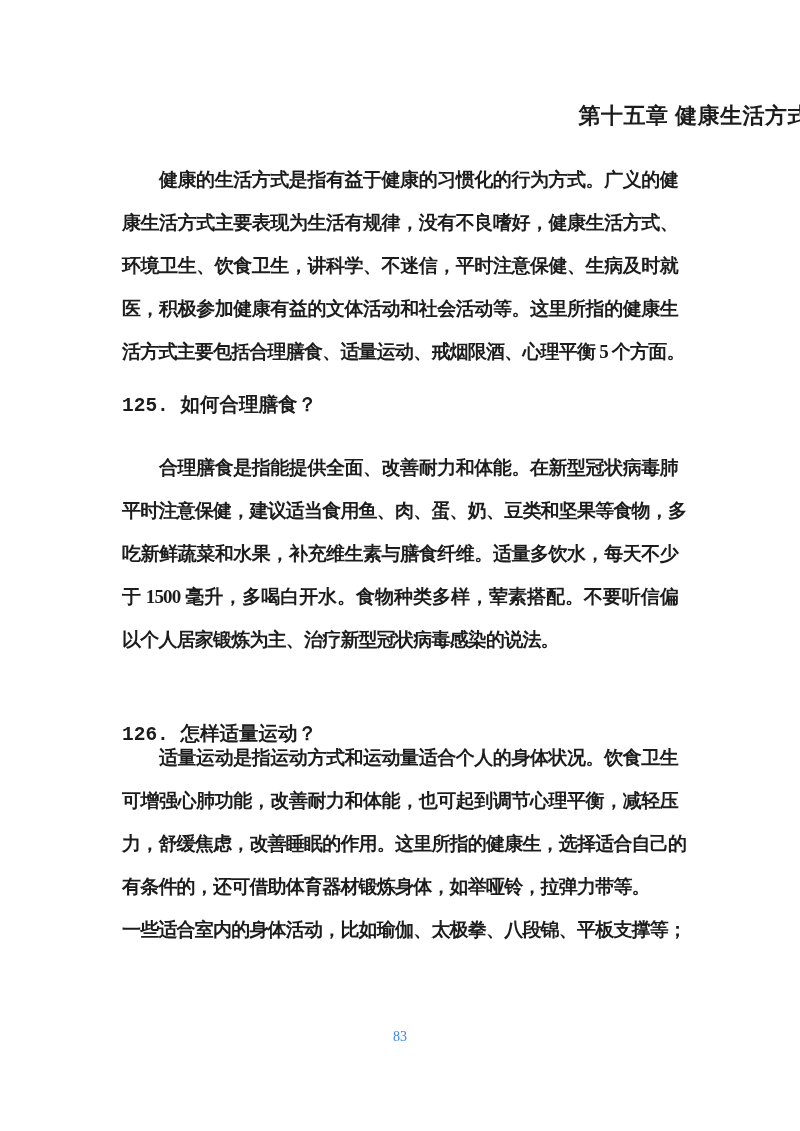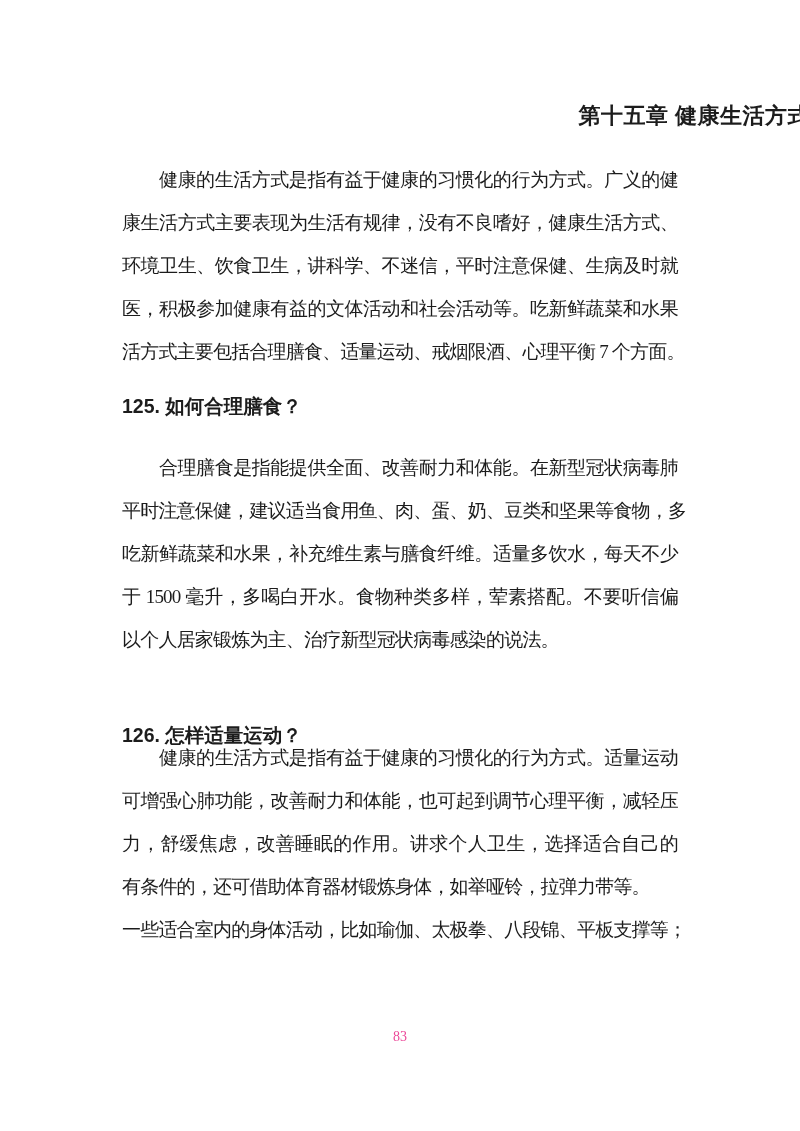--- a/index.html
+++ b/index.html
@@ -22,83 +22,84 @@
     font-family: "Liberation Sans", "DejaVu Sans", sans-serif;
     font-weight: 700;
     font-size: 22px;
     line-height: 30px;
     letter-spacing: 0.5px;
   }
   .para {
     position: absolute;
     left: 122px;
     width: 556px;
+    font-weight: bold;
   }
   .line {
     font-size: 19px;
     line-height: 43px;
     letter-spacing: -0.8px;
     white-space: nowrap;
     text-align: justify;
     text-align-last: justify;
   }
   .line.indent { padding-left: 37px; }
   .line.last { text-align-last: left; }
   .q-heading {
     position: absolute;
     left: 122px;
     margin: 0;
-    font-family: Liberation Sans, sans-serif;
+    font-family: Liberation Mono, monospace;
     font-weight: 700;
     font-size: 19.5px;
     line-height: 43px;
     letter-spacing: 0;
     white-space: nowrap;
   }
   .page-number {
     position: absolute;
     top: 1028px;
     left: 0;
     width: 800px;
     text-align: center;
     font-size: 14px;
     line-height: 18px;
-    color: #ec4899;
+    color: #3b82f6;
   }
 </style>
 </head>
 <body>
 
 <div class="page">
 
   <h1 class="chapter-title">第十五章 健康生活方式</h1>
 
   <div class="para" style="top:158px">
     <div class="line indent">健康的生活方式是指有益于健康的习惯化的行为方式。广义的健</div>
     <div class="line">康生活方式主要表现为生活有规律，没有不良嗜好，健康生活方式、</div>
     <div class="line">环境卫生、饮食卫生，讲科学、不迷信，平时注意保健、生病及时就</div>
-    <div class="line">医，积极参加健康有益的文体活动和社会活动等。吃新鲜蔬菜和水果</div>
-    <div class="line last">活方式主要包括合理膳食、适量运动、戒烟限酒、心理平衡 7 个方面。</div>
+    <div class="line">医，积极参加健康有益的文体活动和社会活动等。这里所指的健康生</div>
+    <div class="line last">活方式主要包括合理膳食、适量运动、戒烟限酒、心理平衡 5 个方面。</div>
   </div>
 
   <h2 class="q-heading" style="top:385px">125. 如何合理膳食？</h2>
 
   <div class="para" style="top:446px">
     <div class="line indent">合理膳食是指能提供全面、改善耐力和体能。在新型冠状病毒肺</div>
     <div class="line">平时注意保健，建议适当食用鱼、肉、蛋、奶、豆类和坚果等食物，多</div>
     <div class="line">吃新鲜蔬菜和水果，补充维生素与膳食纤维。适量多饮水，每天不少</div>
     <div class="line">于 1500 毫升，多喝白开水。食物种类多样，荤素搭配。不要听信偏</div>
     <div class="line last">以个人居家锻炼为主、治疗新型冠状病毒感染的说法。</div>
   </div>
 
   <h2 class="q-heading" style="top:714px">126. 怎样适量运动？</h2>
 
   <div class="para" style="top:736px">
-    <div class="line indent">健康的生活方式是指有益于健康的习惯化的行为方式。适量运动</div>
+    <div class="line indent">适量运动是指运动方式和运动量适合个人的身体状况。饮食卫生</div>
     <div class="line">可增强心肺功能，改善耐力和体能，也可起到调节心理平衡，减轻压</div>
-    <div class="line">力，舒缓焦虑，改善睡眠的作用。讲求个人卫生，选择适合自己的</div>
+    <div class="line">力，舒缓焦虑，改善睡眠的作用。这里所指的健康生，选择适合自己的</div>
     <div class="line last">有条件的，还可借助体育器材锻炼身体，如举哑铃，拉弹力带等。</div>
     <div class="line">一些适合室内的身体活动，比如瑜伽、太极拳、八段锦、平板支撑等；</div>
   </div>
 
   <div class="page-number">83</div>
 
 </div>
 
 </body></html>

